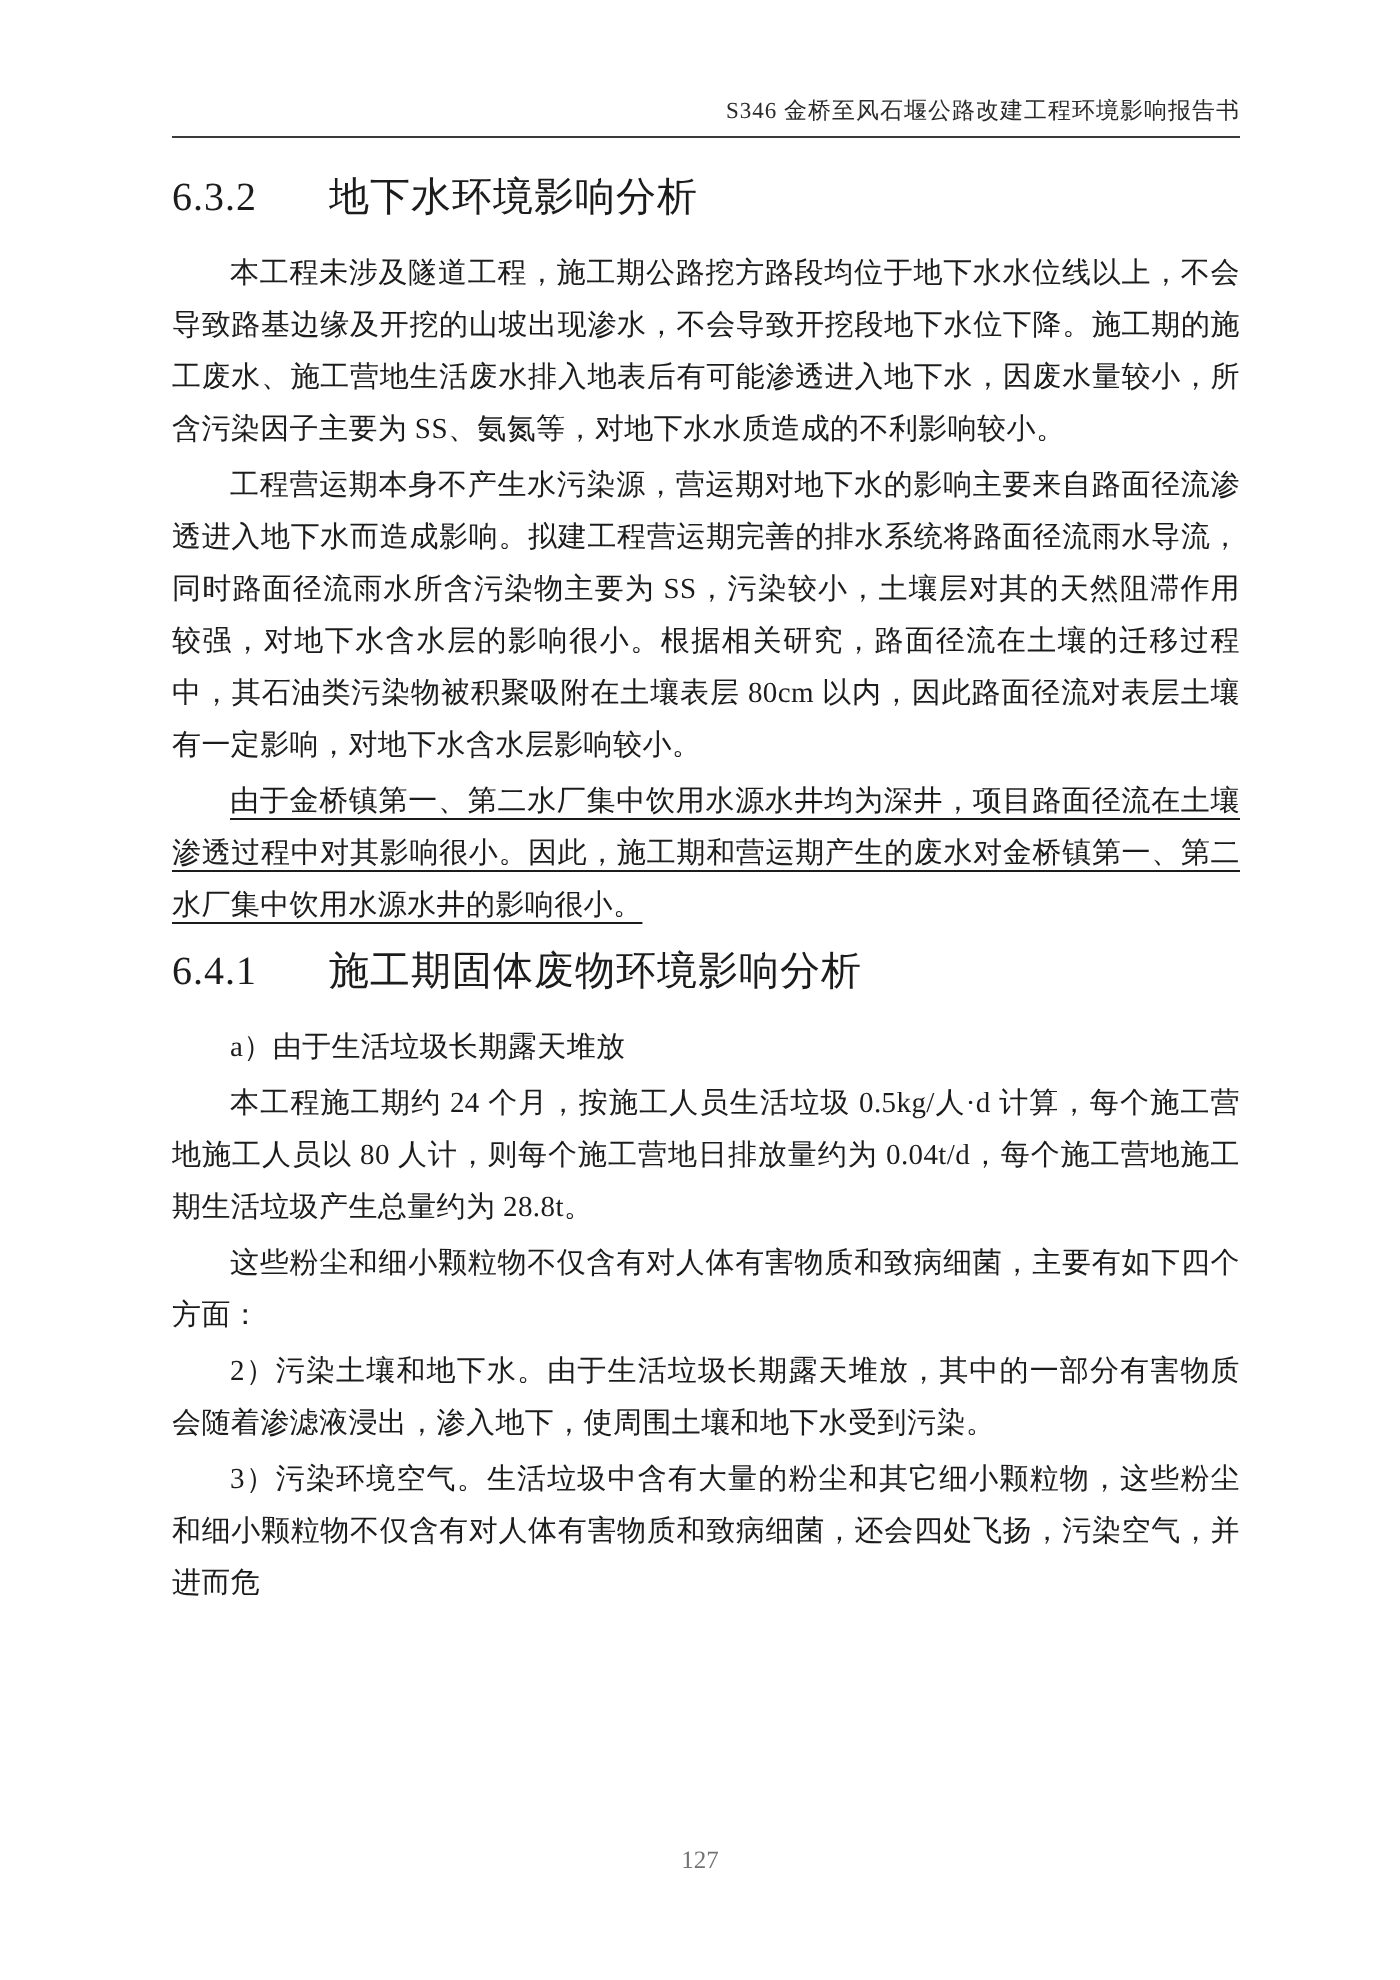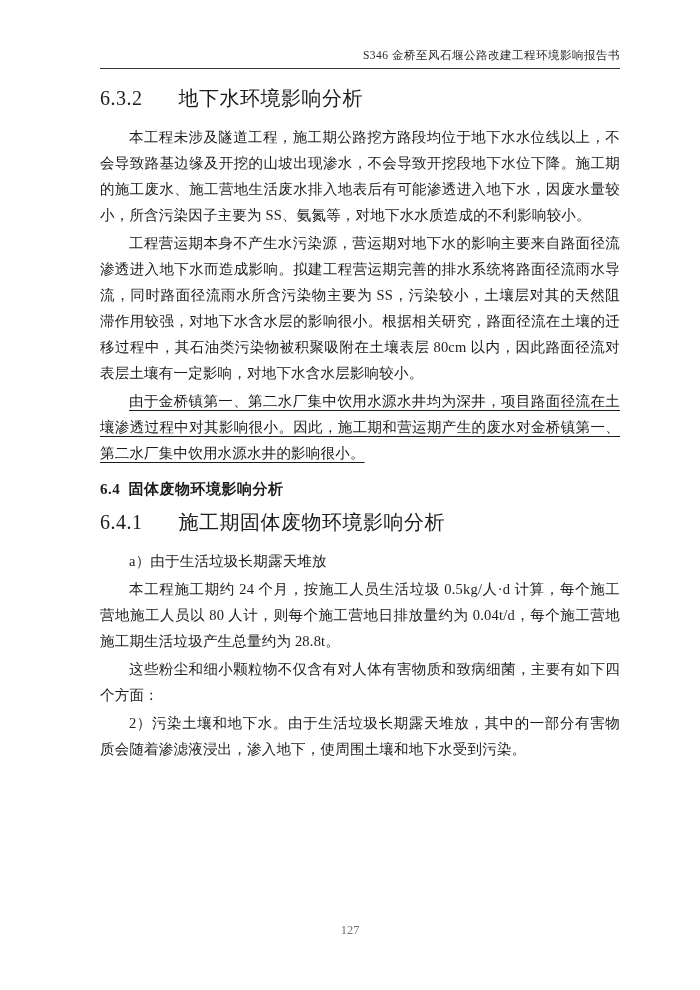--- a/index.html
+++ b/index.html
@@ -7,21 +7,21 @@
     position:relative;
     width:700px; height:990px;
     background:#ffffff;
     color:#1c1c1c;
     font-family:"Liberation Serif","DejaVu Serif",serif;
     overflow:hidden;
     box-sizing:border-box;
   }
   .content {
     position:absolute;
-    left:100px; right:80px; top:48px;
+    left:86px; right:80px; top:48px;
   }
   .hdr-title {
     text-align:right;
     font-size:11.5px;
     color:#2a2a2a;
     letter-spacing:0.5px;
     padding-bottom:5px;
   }
   .hdr-rule {
     border:none;
@@ -73,31 +73,29 @@
     <hr class="hdr-rule">
 
     <h3 class="h-sub">
       <span class="num">6.3.2</span><span>地下水环境影响分析</span>
     </h3>
 
     <p class="para">本工程未涉及隧道工程，施工期公路挖方路段均位于地下水水位线以上，不会导致路基边缘及开挖的山坡出现渗水，不会导致开挖段地下水位下降。施工期的施工废水、施工营地生活废水排入地表后有可能渗透进入地下水，因废水量较小，所含污染因子主要为 SS、氨氮等，对地下水水质造成的不利影响较小。</p>
     <p class="para">工程营运期本身不产生水污染源，营运期对地下水的影响主要来自路面径流渗透进入地下水而造成影响。拟建工程营运期完善的排水系统将路面径流雨水导流，同时路面径流雨水所含污染物主要为 SS，污染较小，土壤层对其的天然阻滞作用较强，对地下水含水层的影响很小。根据相关研究，路面径流在土壤的迁移过程中，其石油类污染物被积聚吸附在土壤表层 80cm 以内，因此路面径流对表层土壤有一定影响，对地下水含水层影响较小。</p>
     <p class="para ul">由于金桥镇第一、第二水厂集中饮用水源水井均为深井，项目路面径流在土壤渗透过程中对其影响很小。因此，施工期和营运期产生的废水对金桥镇第一、第二水厂集中饮用水源水井的影响很小。</p>
 
-    <h3 class="h-main">
-      <span class="num">6.4</span><span>固体废物环境影响分析</span>
-    </h3>
 
     <h3 class="h-sub">
       <span class="num">6.4.1</span><span>施工期固体废物环境影响分析</span>
     </h3>
 
     <p class="para">a）由于生活垃圾长期露天堆放</p>
     <p class="para">本工程施工期约 24 个月，按施工人员生活垃圾 0.5kg/人·d 计算，每个施工营地施工人员以 80 人计，则每个施工营地日排放量约为 0.04t/d，每个施工营地施工期生活垃圾产生总量约为 28.8t。</p>
     <p class="para">这些粉尘和细小颗粒物不仅含有对人体有害物质和致病细菌，主要有如下四个方面：</p>
     <p class="para">2）污染土壤和地下水。由于生活垃圾长期露天堆放，其中的一部分有害物质会随着渗滤液浸出，渗入地下，使周围土壤和地下水受到污染。</p>
+    <p class="para">3）污染环境空气。生活垃圾中含有大量的粉尘和其它细小颗粒物，这些粉尘和细小颗粒物不仅含有对人体有害物质和致病细菌，还会四处飞扬，污染空气，并进而危</p>
 
   </div>
 
   <div class="footer">
     <span>127</span>
   </div>
 </div>
 
 </body></html>

